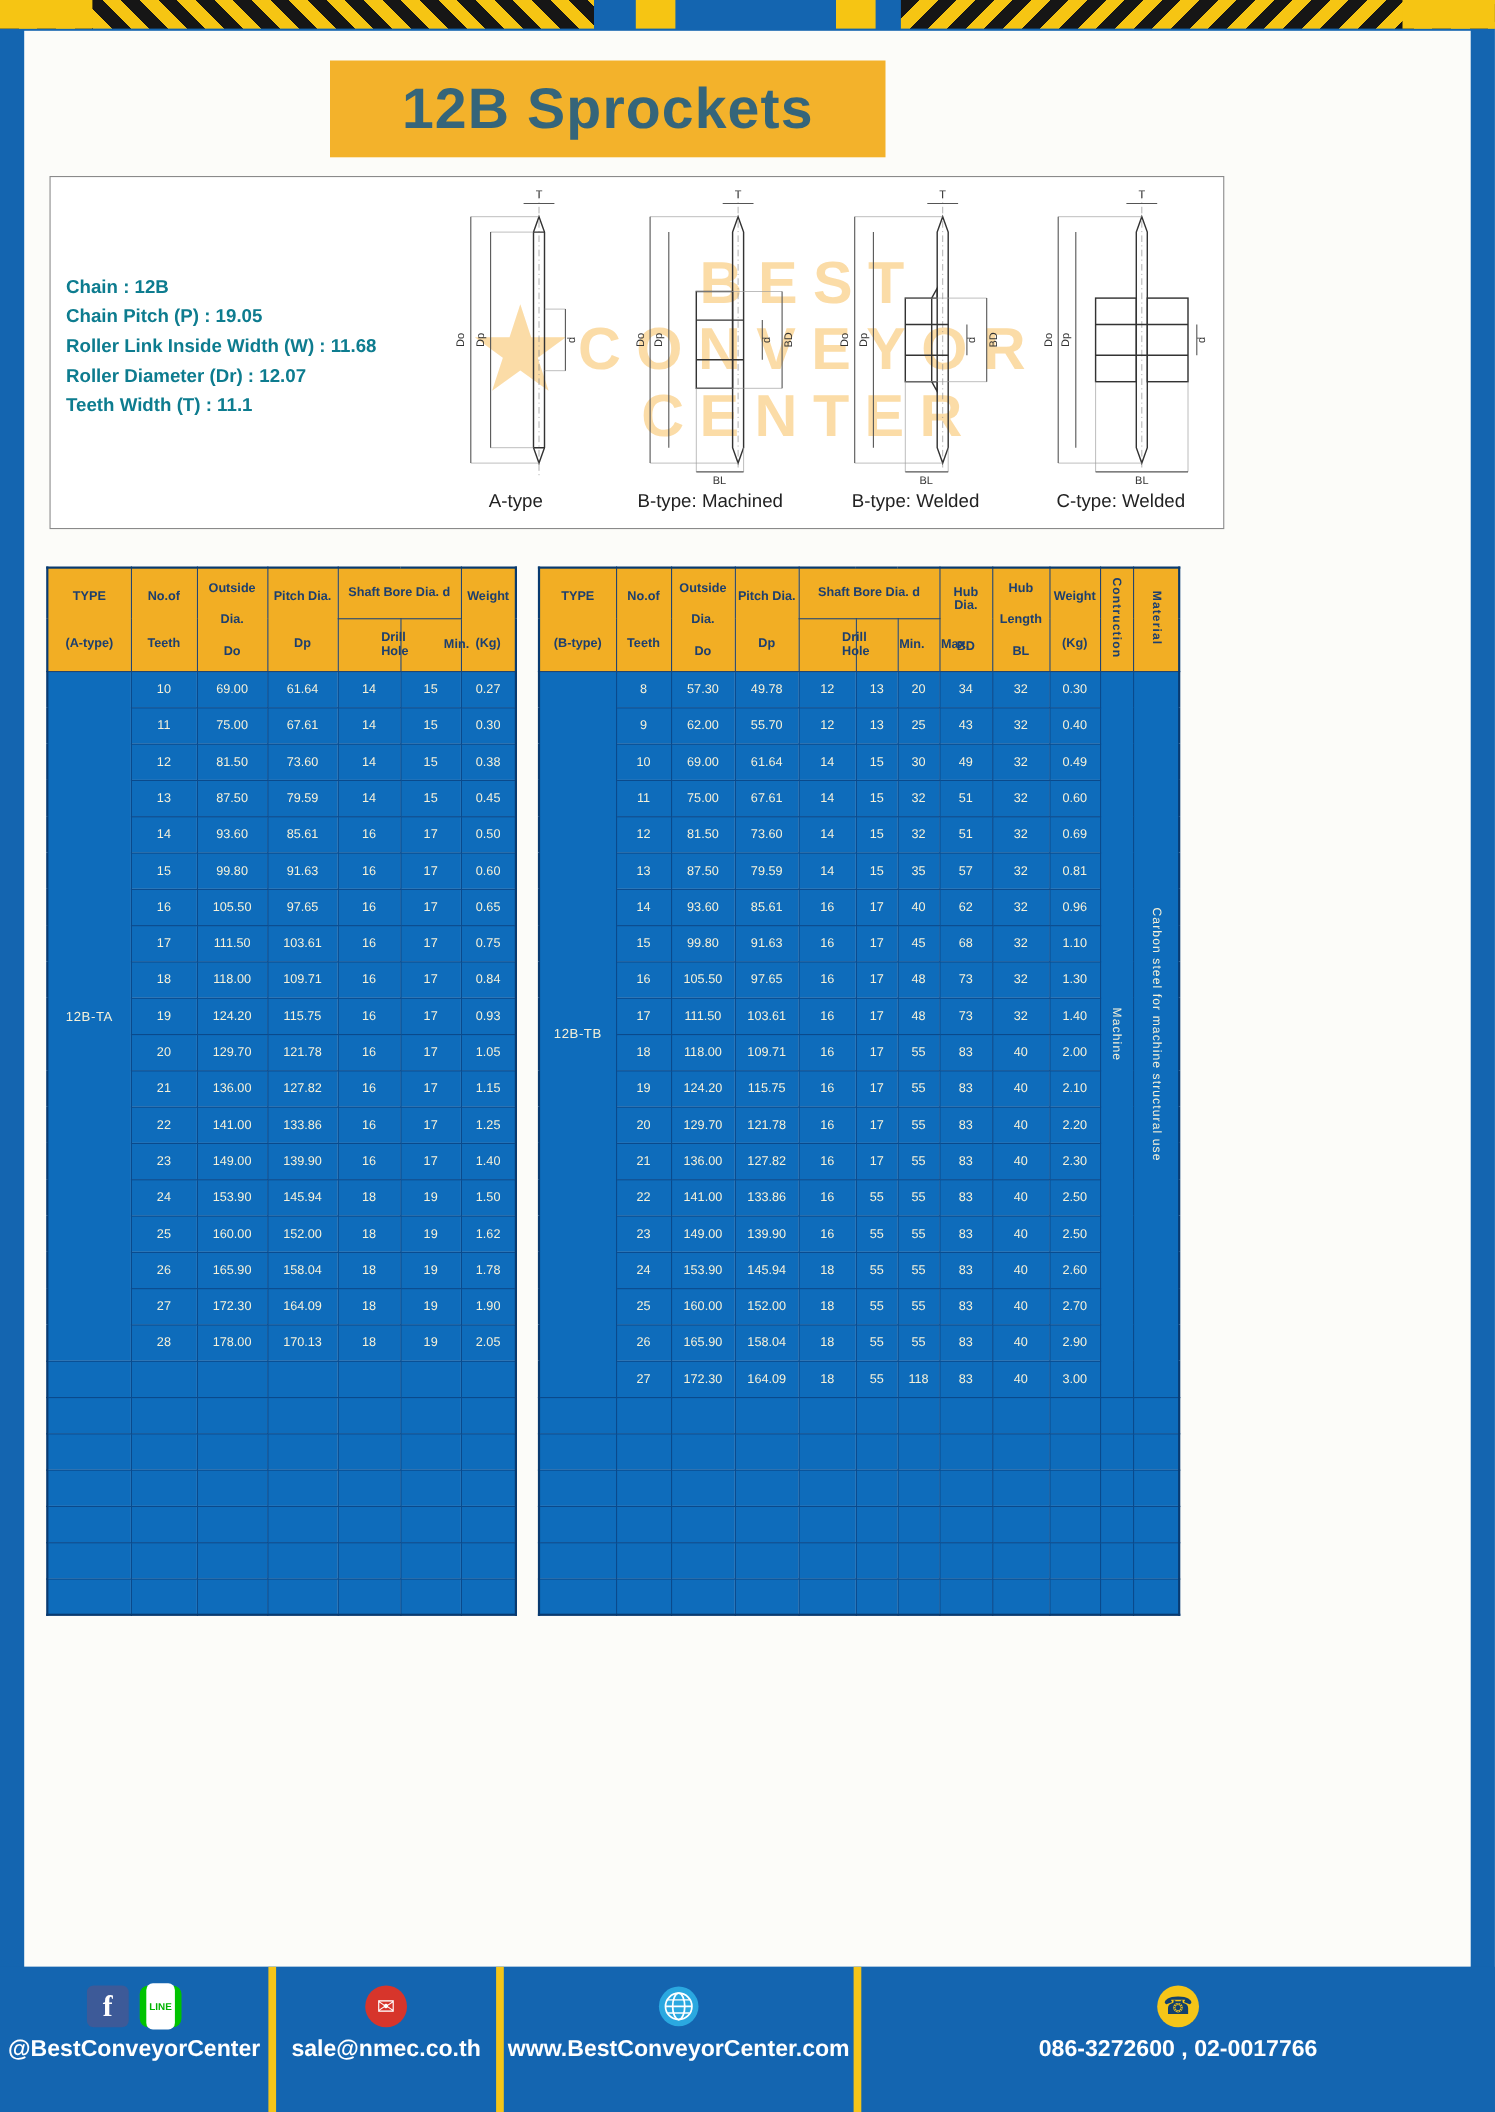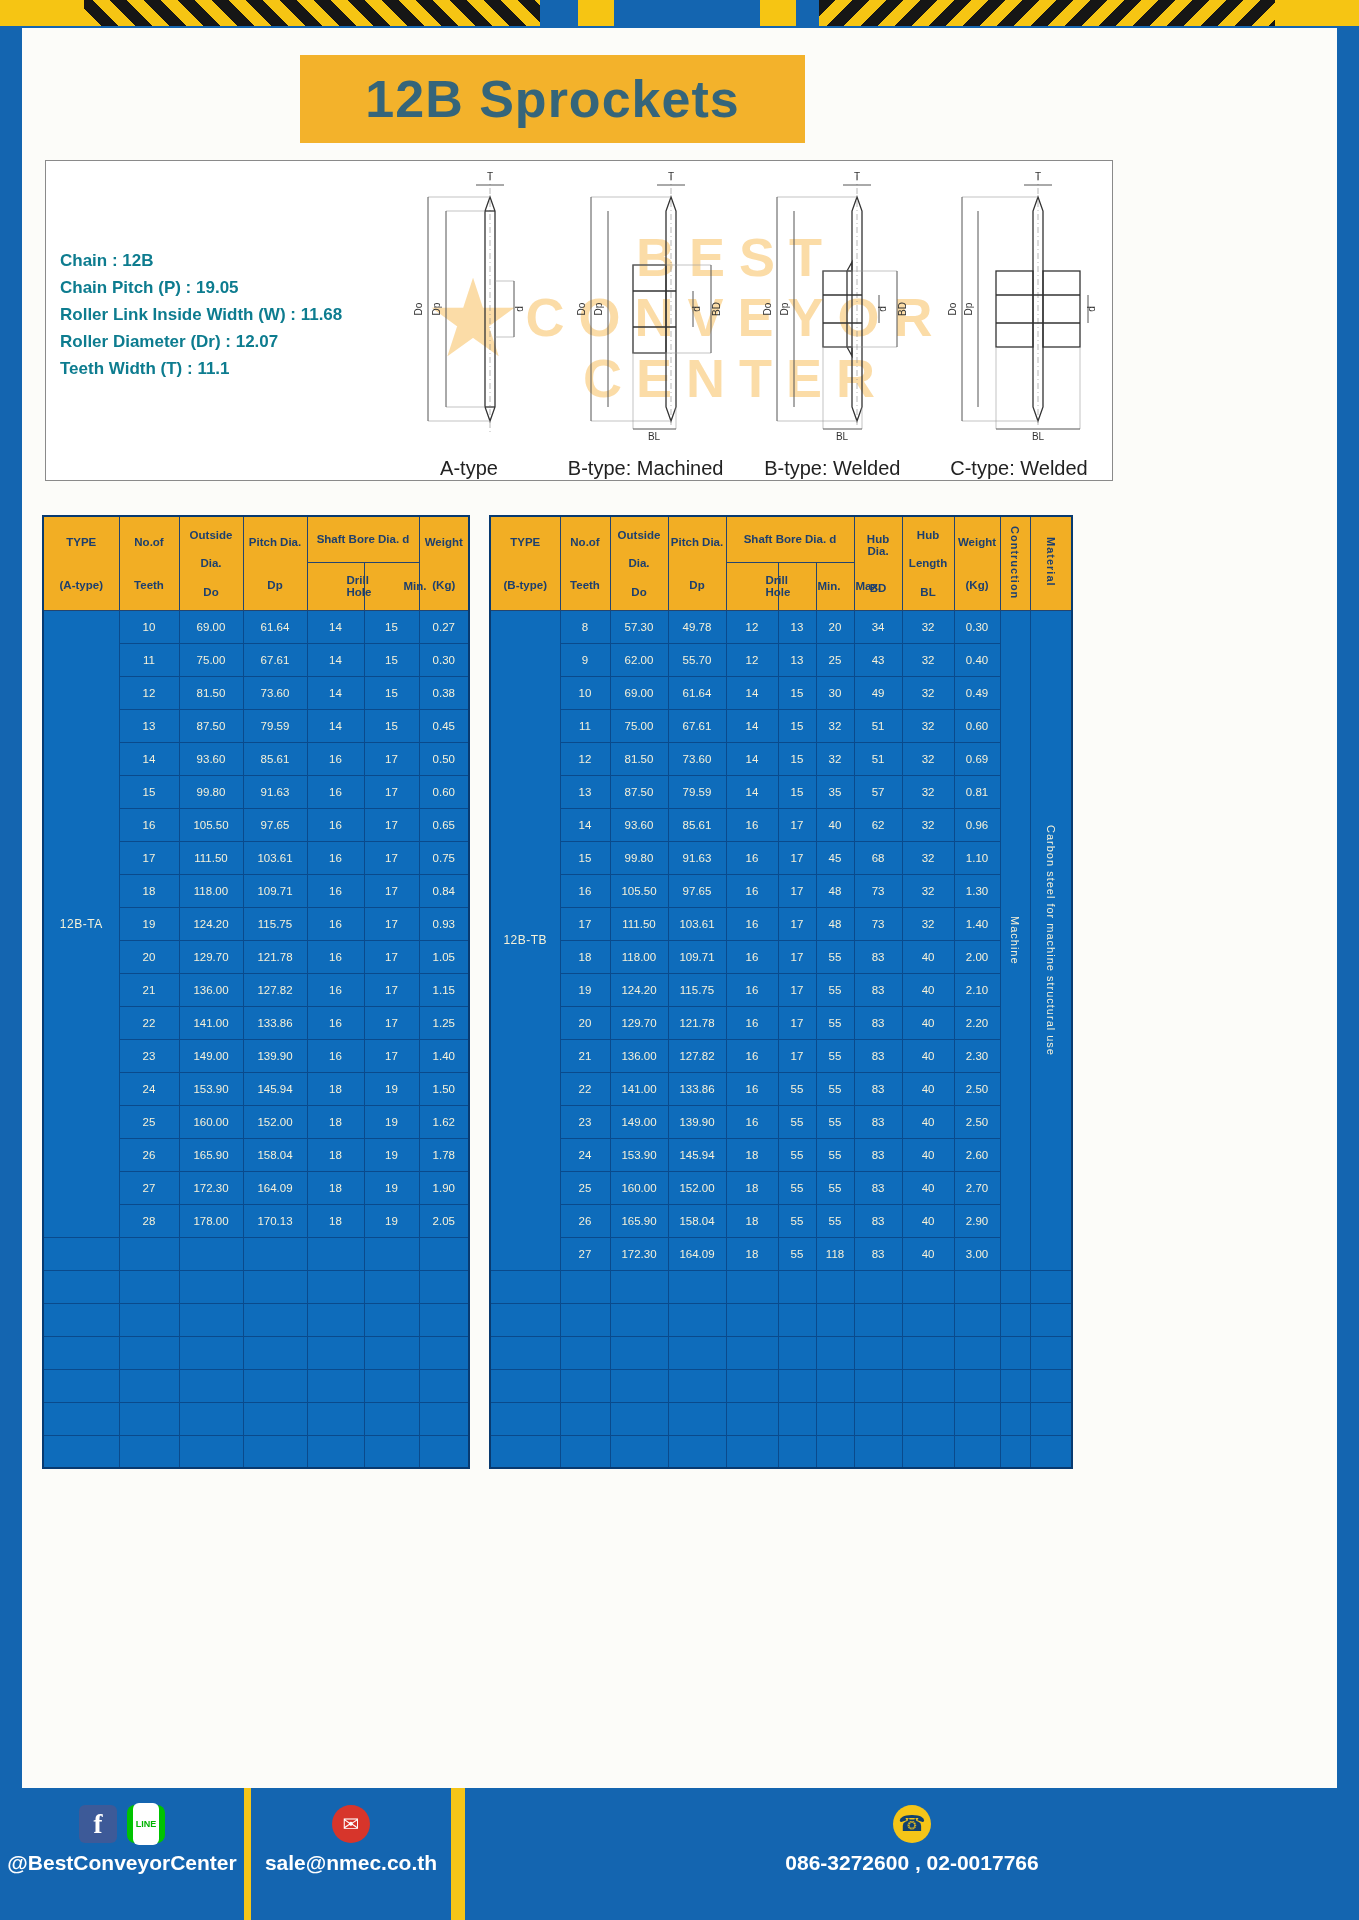--- a/index.html
+++ b/index.html
@@ -20,21 +20,21 @@
 
   .banner { margin:27px 0 0 278px; width:505px; height:88px; background:#f3b22b; display:flex; align-items:center; justify-content:center; }
   .banner h1 { font-size:52px; font-weight:bold; color:#35657a; letter-spacing:1px; }
 
   .spec-box { margin:17px 0 0 23px; width:1068px; height:321px; border:1px solid #8a8a8a; position:relative; background:#fff; overflow:hidden; }
   .spec-text { position:absolute; left:14px; top:86px; font-size:17px; font-weight:bold; color:#0d7c8f; line-height:27px; z-index:2; }
   .watermark { position:absolute; left:420px; top:66px; width:540px; text-align:center; color:rgba(246,167,35,0.40); font-weight:bold; font-size:54px; line-height:1.12; letter-spacing:14px; z-index:0; }
   .watermark .star { position:absolute; left:-36px; top:38px; font-size:96px; letter-spacing:0; }
   .figures { position:absolute; left:348px; top:8px; right:8px; display:flex; justify-content:space-between; z-index:1; }
   .figure { text-align:center; }
-  .figure .caption { font-size:20px; color:#222; margin-top:12px; font-weight:normal; }
+  .figure .caption { font-size:17px; color:#222; margin-top:0; font-weight:normal; }
   svg text { font-family:"Liberation Sans",sans-serif; font-size:10px; fill:#333; }
   .shape { stroke:#333; stroke-width:1.3; fill:none; }
   .dim   { stroke:#555; stroke-width:1; fill:none; }
   .ext   { stroke:#9a9a9a; stroke-width:0.6; fill:none; }
   .cl    { stroke:#888; stroke-width:0.6; stroke-dasharray:6 3 1 3; fill:none; }
 
   .tables-wrap { margin:34px 0 0 20px; display:flex; gap:19px; }
   table { border-collapse:collapse; table-layout:fixed; border:2px solid #083a70; }
   th { background:#f2ae24; color:#1d3f6e; font-weight:bold; font-size:11.5px; border:1.5px solid #24456f; padding:1px; vertical-align:middle; text-align:center; }
   tbody td { background:#0e6cbb; color:#f5f1d9; font-size:11.5px; text-align:center; vertical-align:middle; border:1.3px solid #0a4a8c; height:33px; padding:0 1px; }
@@ -885,20 +885,33 @@
     <div class="f-sep"></div>
     <div class="f-sec s2">
       <div class="f-icons">
         <div class="icon-mail">
             <span>✉</span>
           </div>
       </div>
       <div class="f-label">sale@nmec.co.th</div>
     </div>
     <div class="f-sep"></div>
+    <div class="f-sec s3">
+      <div class="f-icons">
+        <svg width="38" height="38" viewBox="0 0 38 38">
+          <circle cx="19" cy="19" r="18" fill="#2aa8e0"></circle>
+          <circle cx="19" cy="19" r="12" fill="none" stroke="#fff" stroke-width="1.6"></circle>
+          <ellipse cx="19" cy="19" rx="5.5" ry="12" fill="none" stroke="#fff" stroke-width="1.6"></ellipse>
+          <line x1="7" y1="19" x2="31" y2="19" stroke="#fff" stroke-width="1.6"></line>
+          <line x1="9" y1="13" x2="29" y2="13" stroke="#fff" stroke-width="1.2"></line>
+          <line x1="9" y1="25" x2="29" y2="25" stroke="#fff" stroke-width="1.2"></line>
+        </svg>
+      </div>
+      <div class="f-label">www.BestConveyorCenter.com</div>
+    </div>
     <div class="f-sep"></div>
     <div class="f-sec s4">
       <div class="f-icons">
         <div class="icon-phone">
             <span>☎</span>
           </div>
       </div>
       <div class="f-label">086-3272600 , 02-0017766</div>
     </div>
   </footer>

